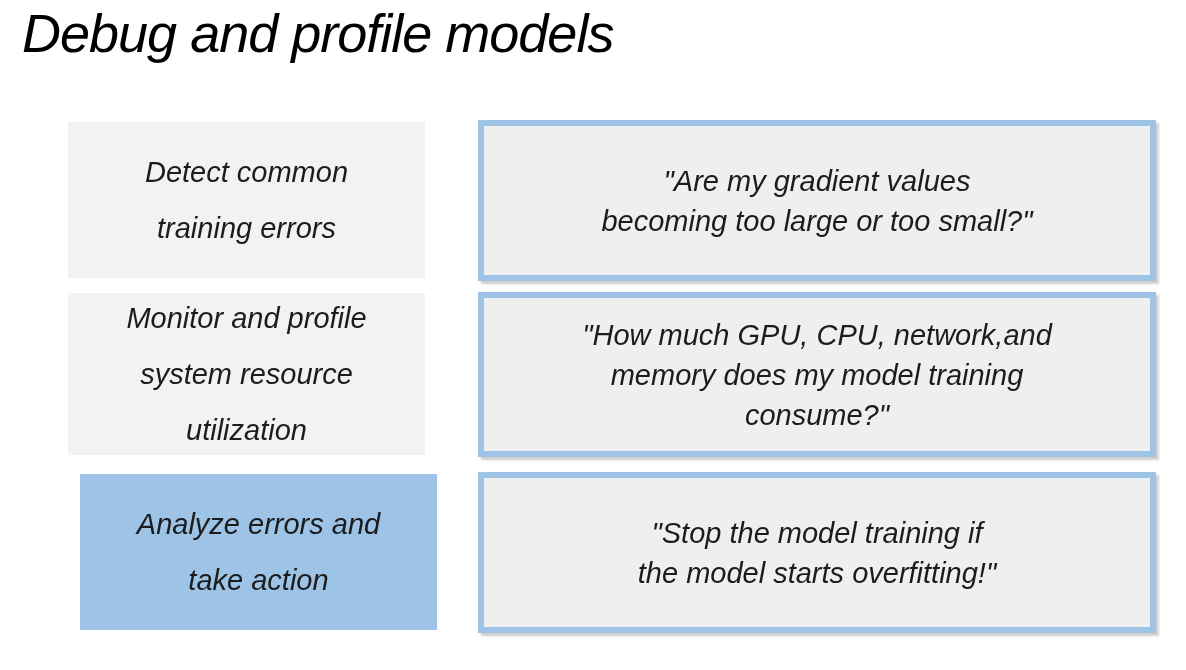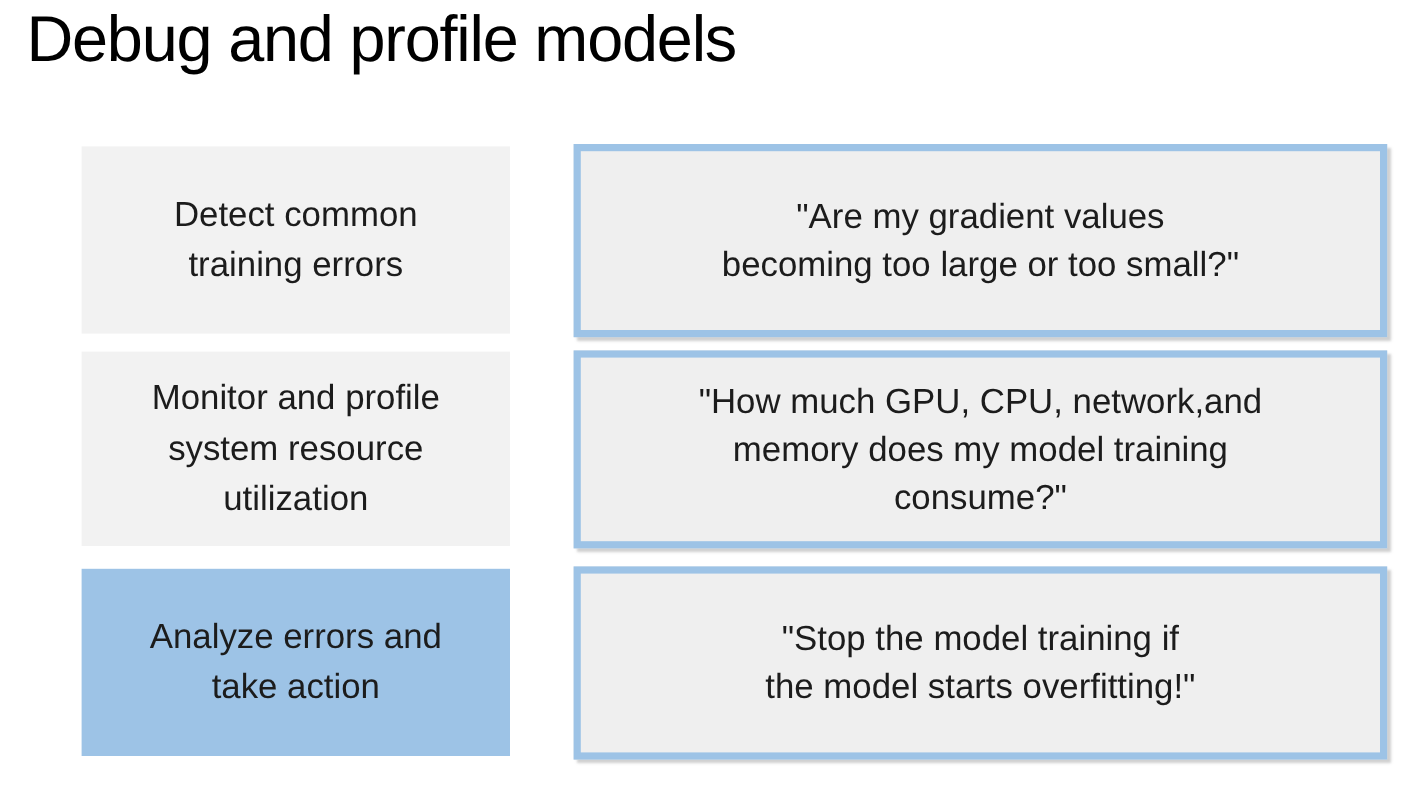--- a/index.html
+++ b/index.html
@@ -2,21 +2,21 @@
 <html style="--accent: #9dc3e6; --box-gray: #f2f2f2; --quote-bg: #efefef; --text: #1c1c1c; --title: #000000;"><head>
 <meta charset="utf-8">
 <style>
   :root {
     --accent: #9dc3e6;
     --box-gray: #f2f2f2;
     --quote-bg: #efefef;
     --text: #1c1c1c;
     --title: #000000;
   }
-  * { margin: 0; padding: 0; box-sizing: border-box; }
+  * { margin: 0; padding: 0; box-sizing: border-box; font-style: italic; }
   html, body { background: #ffffff; }
   body {
     font-family: "Liberation Sans", sans-serif;
     color: var(--text);
   }
   .slide {
     position: relative;
     width: 1186px;
     height: 670px;
     background: #ffffff;
@@ -35,25 +35,26 @@
   .stage-box {
     position: absolute;
     left: 68px;
     width: 357px;
     background: var(--box-gray);
     display: flex;
     align-items: center;
     justify-content: center;
     text-align: center;
     font-size: 29px;
-    line-height: 42px;
+    line-height: 56px;
     color: var(--text);
   }
   .stage-box.highlight {
     background: var(--accent);
+    margin-left: 12px;
   }
   .quote-box {
     position: absolute;
     left: 478px;
     width: 678px;
     background: var(--quote-bg);
     border: 6px solid var(--accent);
     box-shadow: 3px 3px 2px rgba(120,120,120,0.35);
     display: flex;
     align-items: center;

